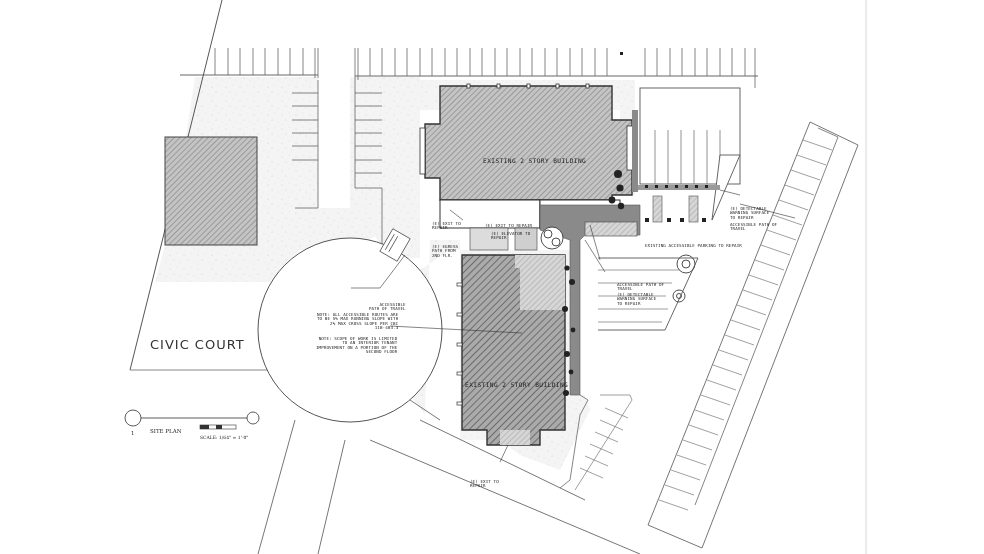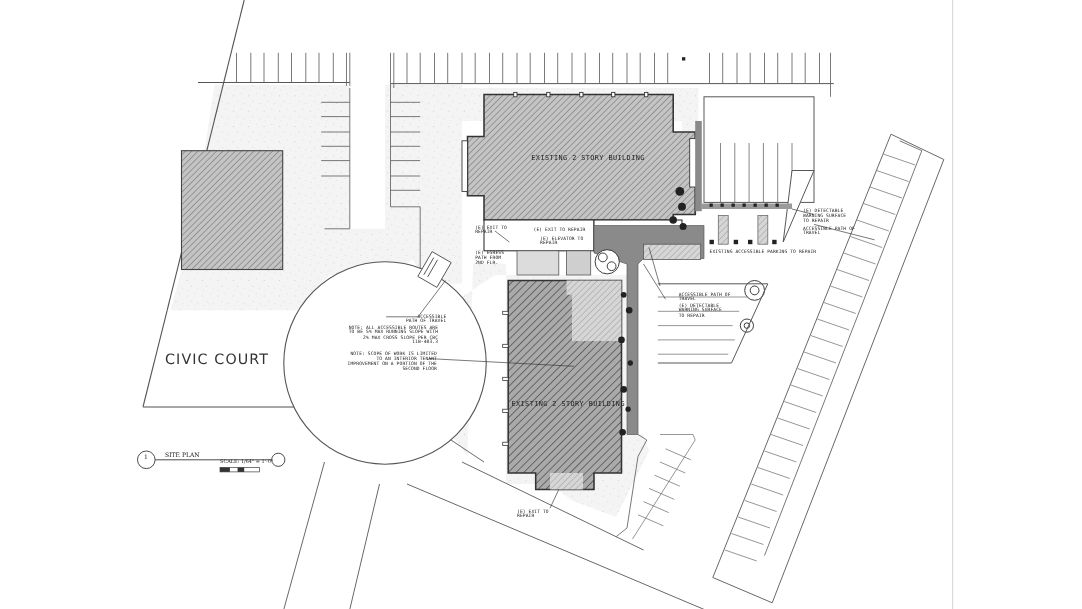--- a/index.html
+++ b/index.html
@@ -1,18 +1,18 @@
 <!DOCTYPE html>
 <html><head>
 <meta charset="utf-8">
 <style>
   html, body { margin:0; padding:0; background:#ffffff; }
   body { width:984px; height:554px; overflow:hidden; position:relative; font-family:"DejaVu Sans", sans-serif; }
   #plan { position:absolute; left:0; top:0; width:984px; height:554px; }
-  .lbl { position:absolute; font-family:"DejaVu Sans Mono", monospace; color:#222; text-transform:uppercase; line-height:1.05; white-space:pre; }
+  .lbl { position:absolute; font-family:"DejaVu Sans Mono", monospace; color:#222; text-transform:uppercase; line-height:1.05; white-space:pre;margin-top:17px; }
   .tiny { font-size:4.2px; letter-spacing:0.1px; }
   .bldg { font-size:6.2px; letter-spacing:0.4px; color:#222; }
   .civic { font-size:13px; font-family:"DejaVu Sans", sans-serif; letter-spacing:1px; color:#333; }
   .title { font-size:5.5px; font-family:"DejaVu Serif", serif; }
 </style>
 </head>
 <body>
 
 <svg id="plan" viewBox="0 0 984 554" xmlns="http://www.w3.org/2000/svg">
   <defs>

